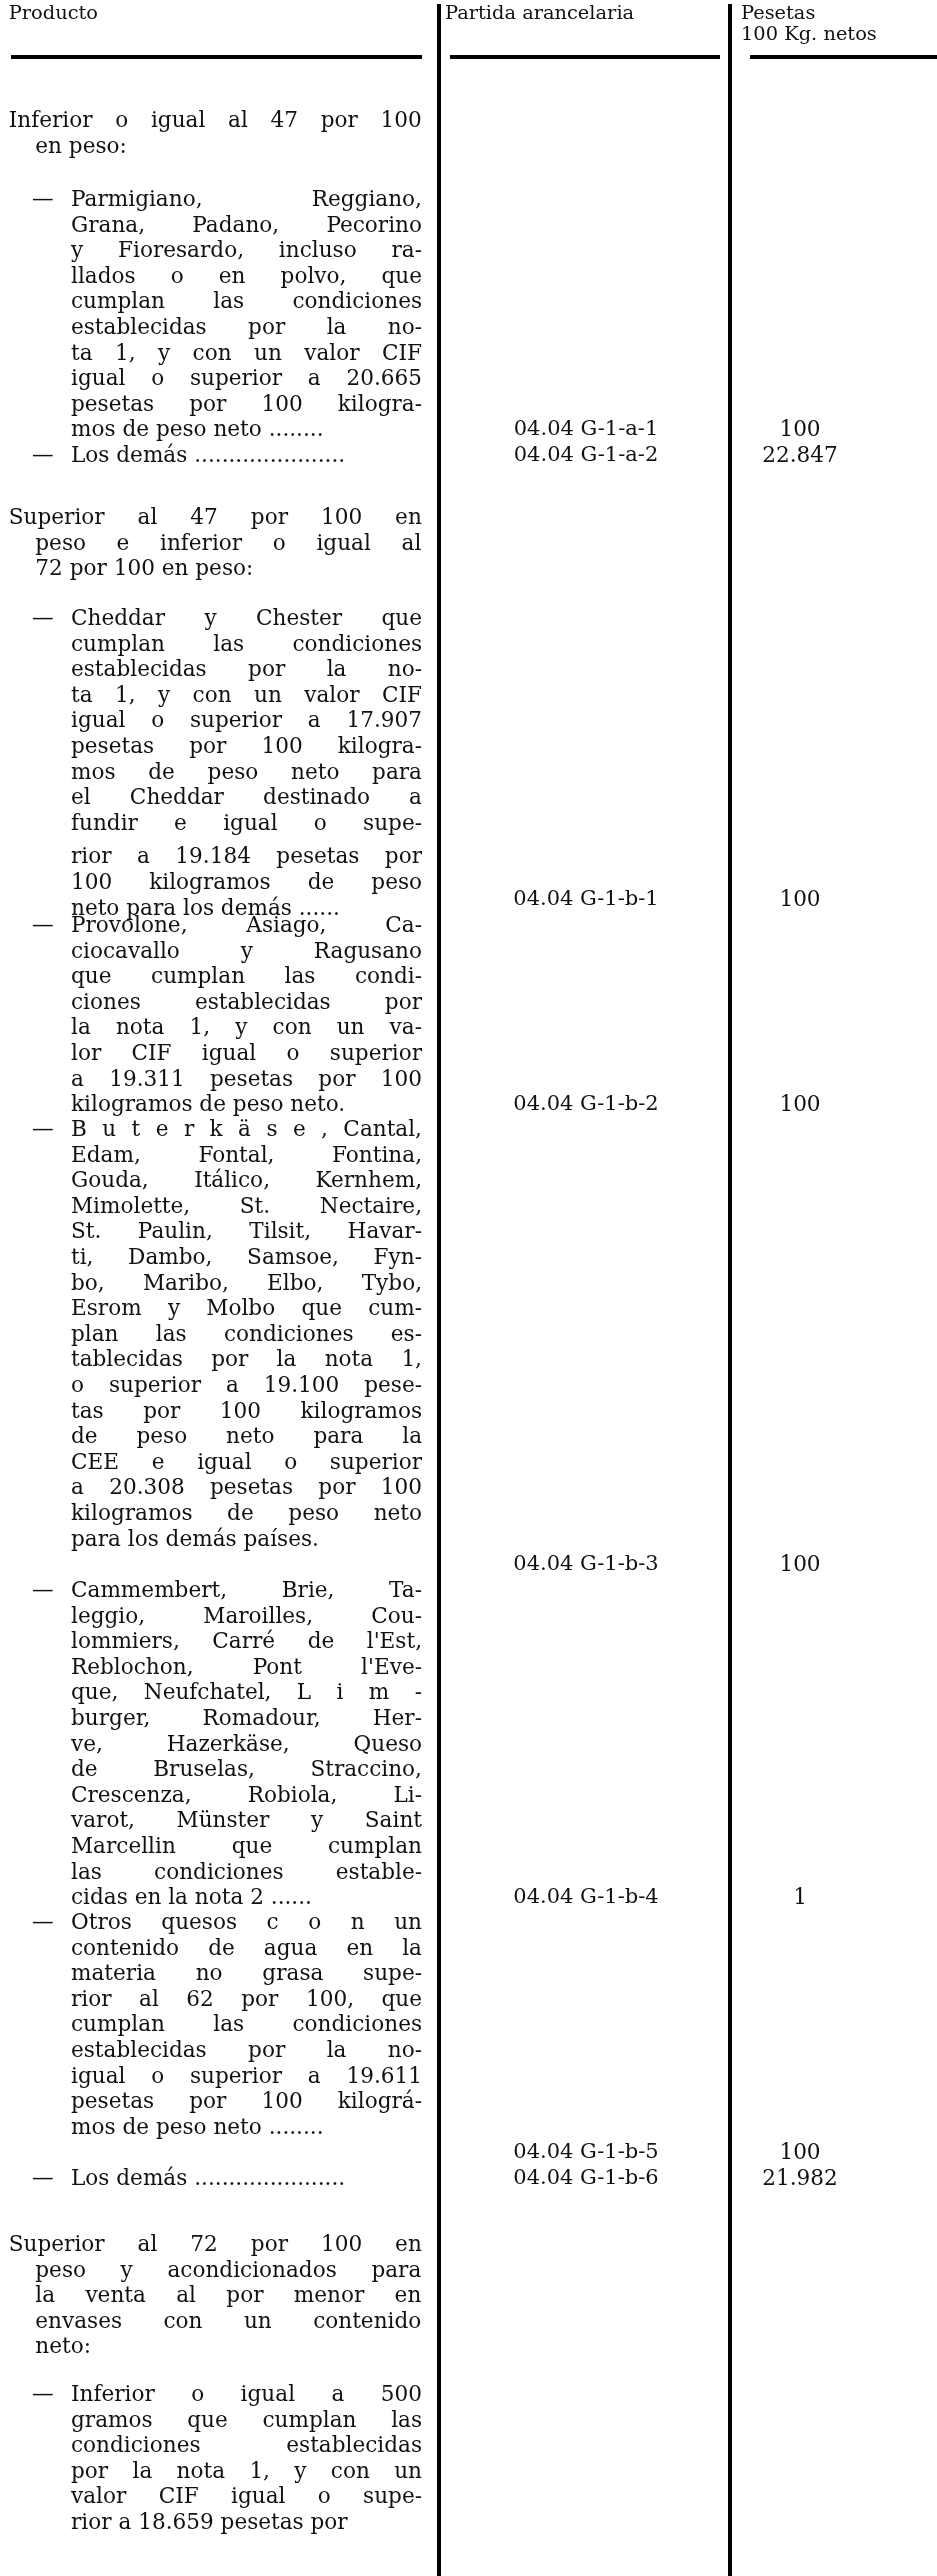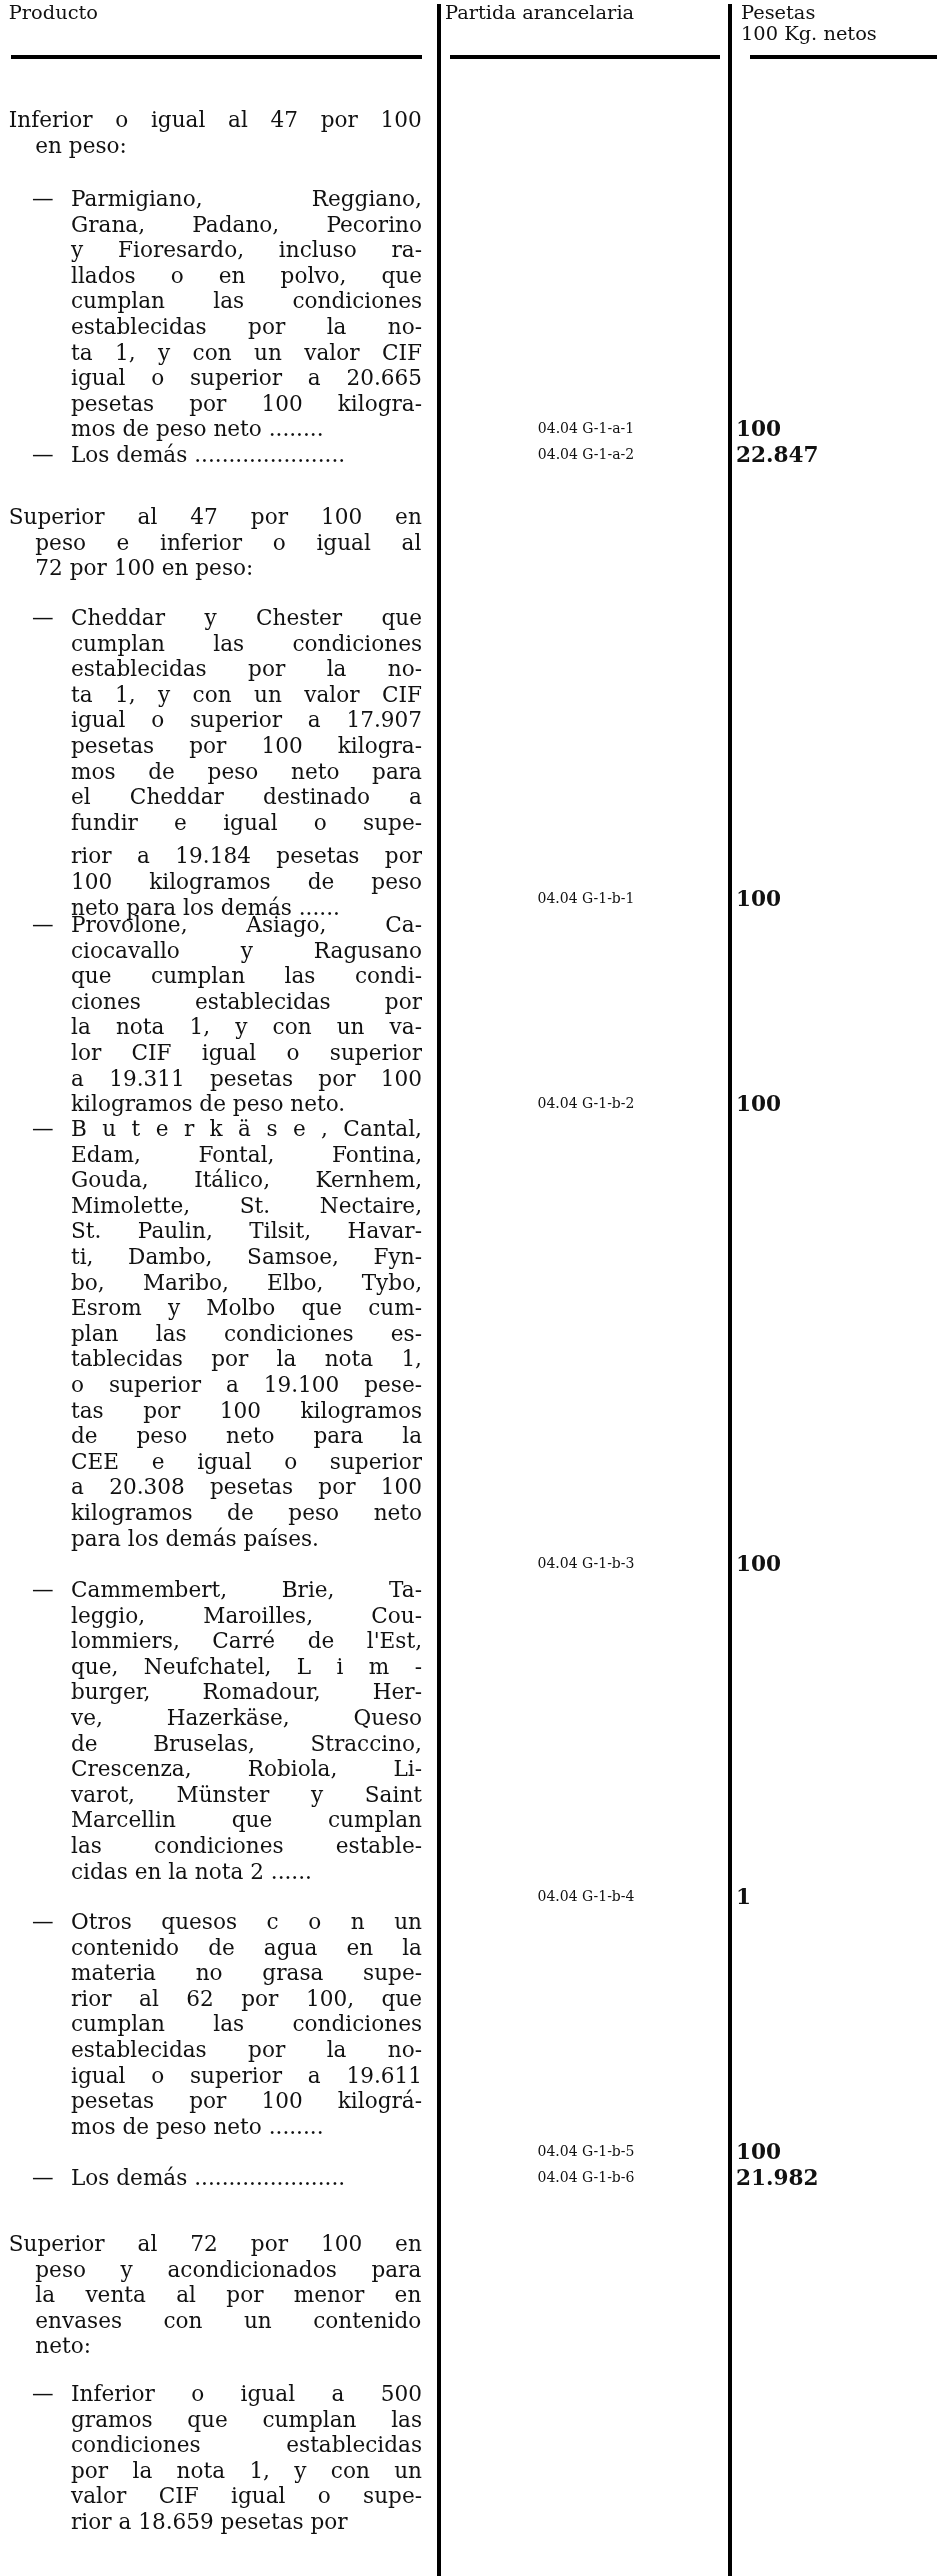--- a/index.html
+++ b/index.html
@@ -11,22 +11,22 @@
   .hdr { position: absolute; text-align: left; font-size: 19.4px; line-height: 21px; }
   .block { position: absolute; left: 0; width: 413px; }
   .line { height: 25.6px; line-height: 25.6px; font-size: 21.6px; white-space: nowrap;
           text-align: justify; text-align-last: justify; overflow: hidden; }
   .line.last { text-align-last: left; }
   .line.noj { text-align: left; text-align-last: left; }
   .indent1 { padding-left: 26.5px; }
   .dash { position: absolute; left: 0; width: 26.5px; height: 25.6px; line-height: 25.6px; font-size: 21.6px; }
   .item { position: absolute; left: 32px; width: 390px; }
   .item .line { padding-left: 39px; }
-  .code { position: absolute; left: 445px; width: 282px; text-align: center; font-size: 14px; line-height: 25.6px; height: 25.6px; white-space: nowrap; }
-  .val { position: absolute; left: 736px; width: 128px; text-align: left; font-size: 21.6px; line-height: 25.6px; height: 25.6px; font-weight: bold; }
+  .code { position: absolute; left: 445px; width: 282px; text-align: center; font-size: 21px; line-height: 25.6px; height: 25.6px; white-space: nowrap; }
+  .val { position: absolute; left: 736px; width: 128px; text-align: center; font-size: 21.6px; line-height: 25.6px; height: 25.6px; font-weight: normal; }
 </style>
 </head>
 <body>
 
 <div class="page">
 
   <div class="hdr" style="left:8.8px; top:1.8px; width:413px;">Producto</div>
   <div class="hdr" style="left:445px; top:1.8px; width:282px;">Partida arancelaria</div>
   <div class="hdr" style="left:741px; top:1.8px; width:197px;">Pesetas</div>
   <div class="hdr" style="left:741px; top:23px; width:197px;">100 Kg. netos</div>
@@ -119,20 +119,21 @@
         <div class="line" style="width: 351px;">kilogramos de peso neto</div>
         <div class="line last" style="width: 351px;">para los demás países.</div>
       </div>
       <div class="code" style="top: 1551px;">04.04 G-1-b-3</div>
       <div class="val" style="top: 1551px;">100</div>
       <div class="item" style="top: 1577px; left: 32px;">
         <div class="dash">—</div>
         <div class="line" style="width: 351px;">Cammembert, Brie, Ta-</div>
         <div class="line" style="width: 351px;">leggio, Maroilles, Cou-</div>
         <div class="line" style="width: 351px;">lommiers, Carré de l'Est,</div>
+        <div class="line" style="width: 351px;">Reblochon, Pont l'Eve-</div>
         <div class="line" style="width: 351px;">que, Neufchatel, L i m -</div>
         <div class="line" style="width: 351px;">burger, Romadour, Her-</div>
         <div class="line" style="width: 351px;">ve, Hazerkäse, Queso</div>
         <div class="line" style="width: 351px;">de Bruselas, Straccino,</div>
         <div class="line" style="width: 351px;">Crescenza, Robiola, Li-</div>
         <div class="line" style="width: 351px;">varot, Münster y Saint</div>
         <div class="line" style="width: 351px;">Marcellin que cumplan</div>
         <div class="line" style="width: 351px;">las condiciones estable-</div>
         <div class="line last" style="width: 351px;">cidas en la nota 2 ......</div>
       </div>

